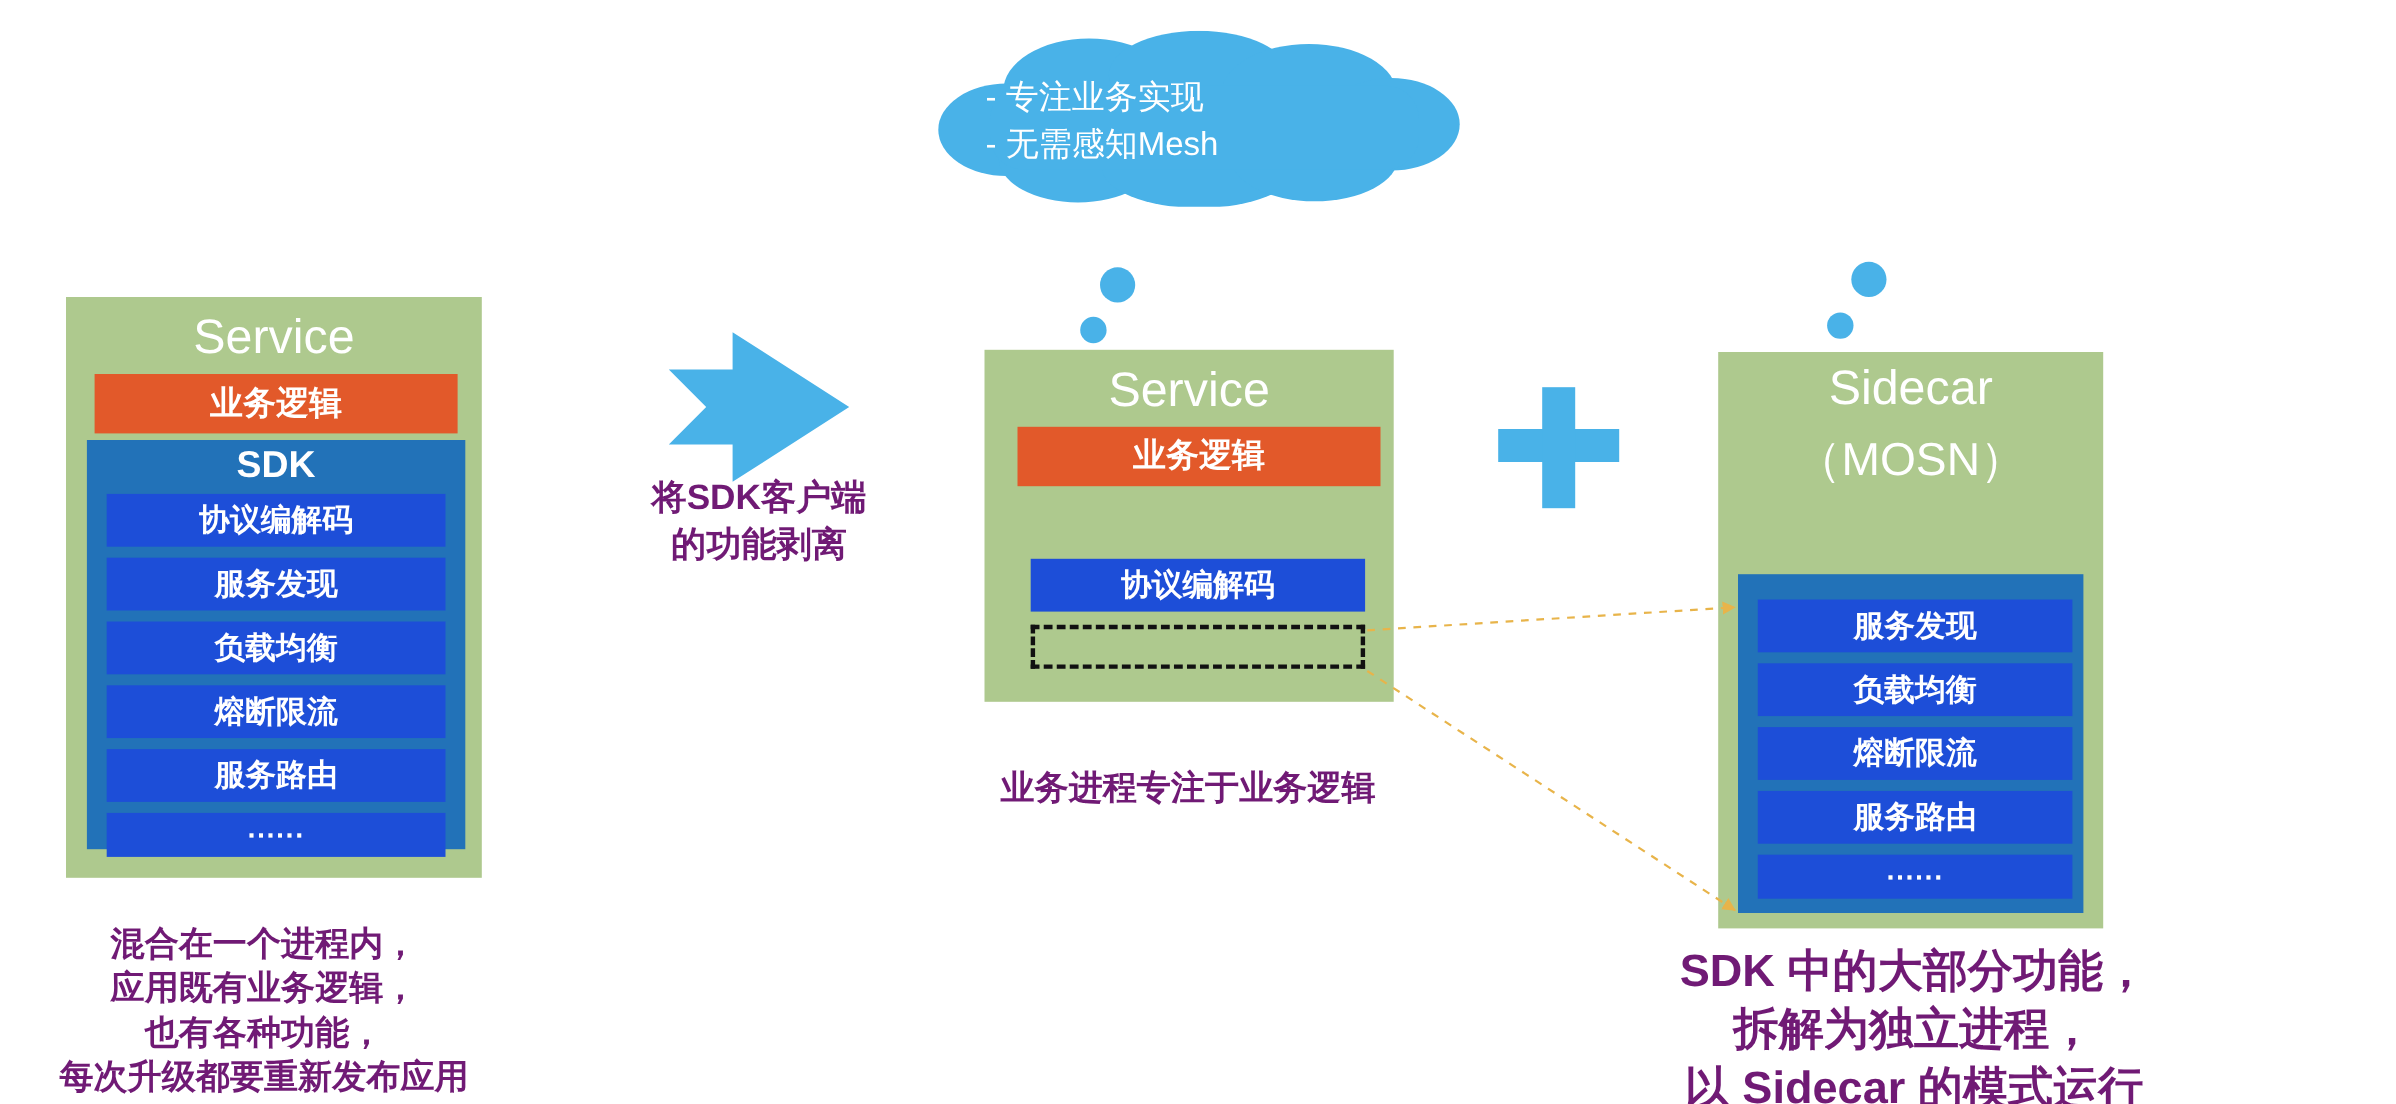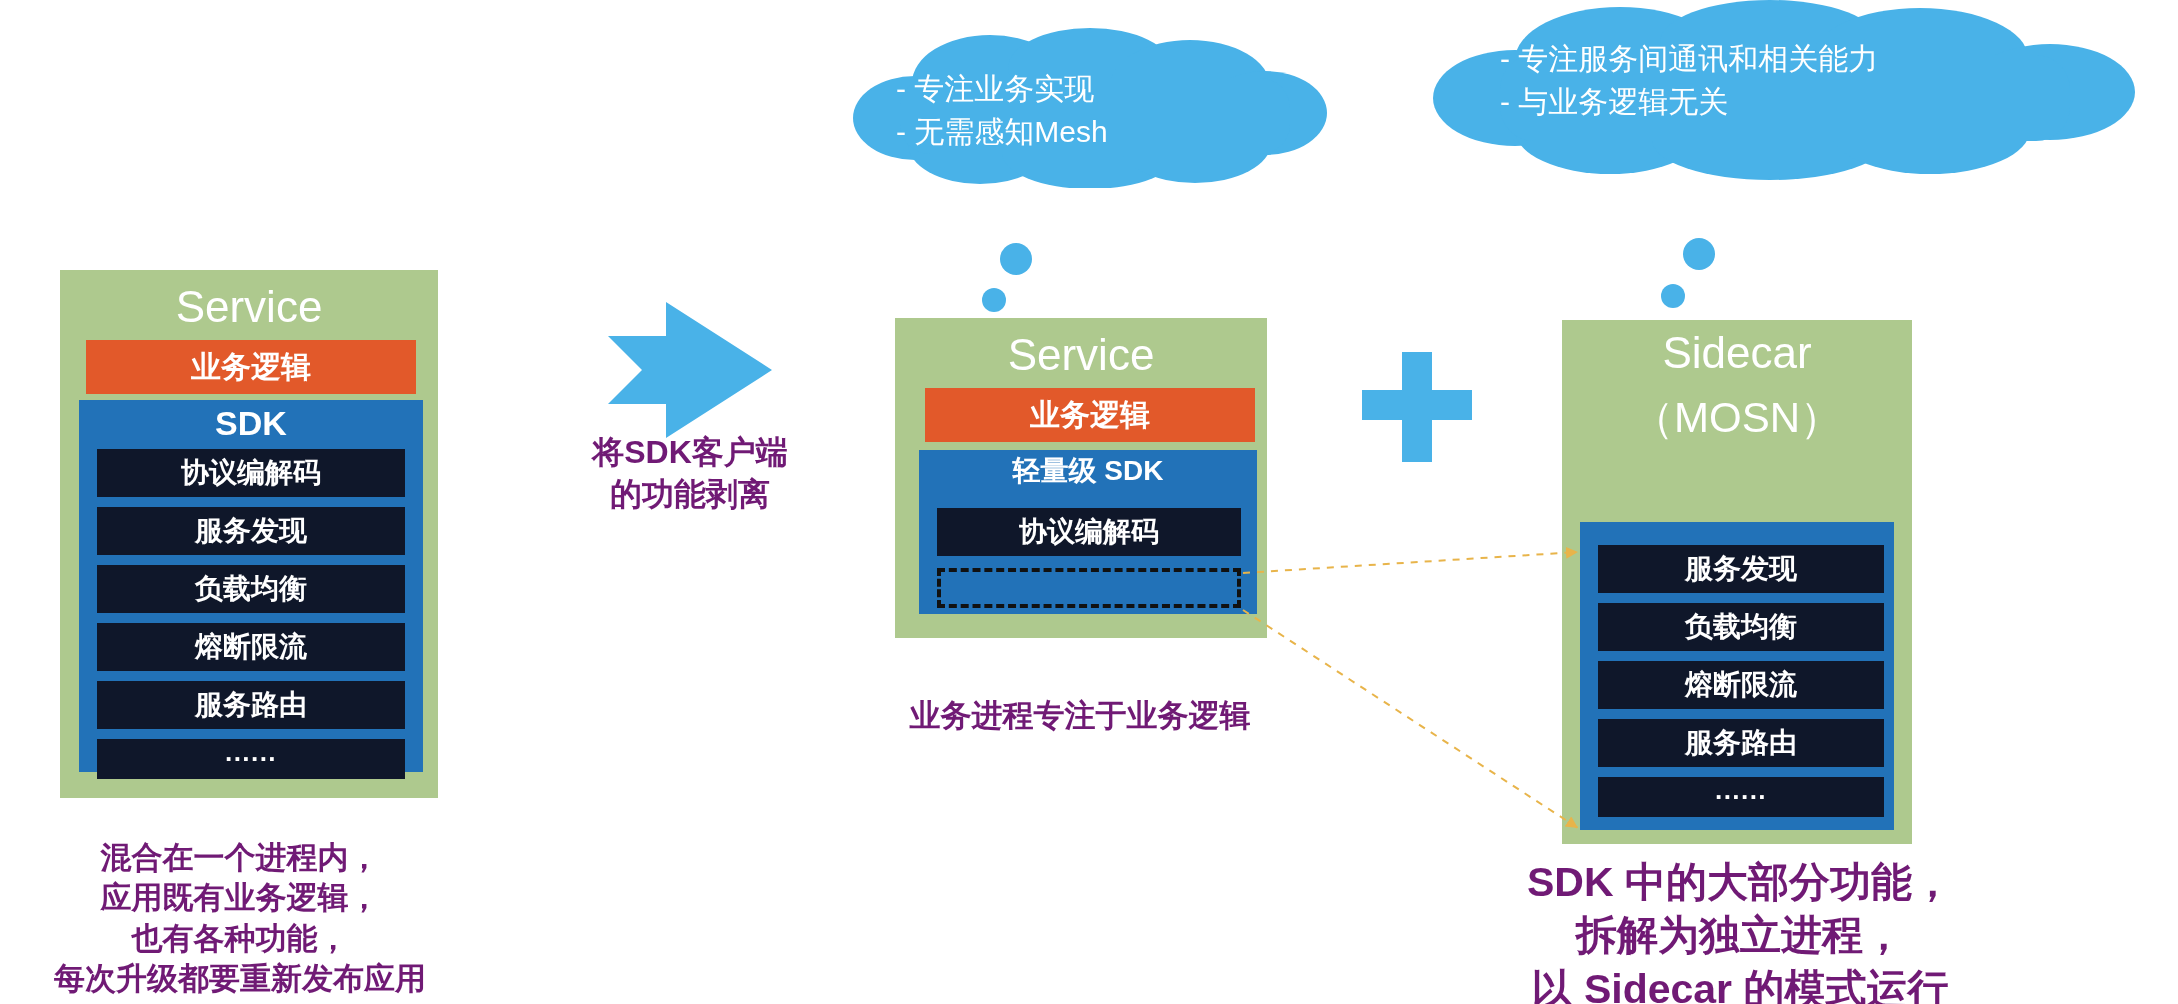--- a/index.html
+++ b/index.html
@@ -24,21 +24,21 @@
   .panel-green {
     background: #aec98e;
   }
   .bar-orange {
     background: #e2592a;
   }
   .panel-blue {
     background: #2272b8;
   }
   .bar-green {
-    background: #0f172a;
+    background: #1d4ed8;
   }
 
   .white-title {
     color: #ffffff;
     font-weight: 400;
     text-align: center;
     line-height: 1.05;
     white-space: nowrap;
   }
   .white-label {
@@ -107,37 +107,20 @@
       </g>
     </svg>
     <div class="cloud-text" style="left:56px; top:40px; font-size:30px;">-   专注业务实现
 -   无需感知Mesh</div>
   </div>
 
   <div class="dot" style="left:1000px; top:243px; width:32px; height:32px;"></div>
   <div class="dot" style="left:982px; top:288px; width:24px; height:24px;"></div>
   <div class="dot" style="left:962px; top:323px; width:17px; height:17px;"></div>
 
-  <div class="cloud-wrap" style="left:1420px; top:0px;">
-    <svg width="750" height="180" viewBox="0 0 750 180">
-      <g fill="#49b2e8">
-        <ellipse cx="200" cy="60" rx="105" ry="53"></ellipse>
-        <ellipse cx="350" cy="42" rx="110" ry="42"></ellipse>
-        <ellipse cx="500" cy="58" rx="108" ry="50"></ellipse>
-        <ellipse cx="630" cy="92" rx="85" ry="48"></ellipse>
-        <ellipse cx="95" cy="98" rx="82" ry="48"></ellipse>
-        <ellipse cx="190" cy="130" rx="95" ry="44"></ellipse>
-        <ellipse cx="350" cy="140" rx="118" ry="40"></ellipse>
-        <ellipse cx="510" cy="130" rx="100" ry="44"></ellipse>
-        <rect x="80" y="55" width="570" height="86" rx="34"></rect>
-      </g>
-    </svg>
-    <div class="cloud-text" style="left:80px; top:38px; font-size:30px;">-   专注服务间通讯和相关能力
--   与业务逻辑无关</div>
-  </div>
 
   <div class="dot" style="left:1683px; top:238px; width:32px; height:32px;"></div>
   <div class="dot" style="left:1661px; top:284px; width:24px; height:24px;"></div>
   <div class="dot" style="left:1640px; top:320px; width:17px; height:17px;"></div>
 
   <div class="abs panel-green" style="left:60px; top:270px; width:378px; height:528px;">
     <div class="white-title" style="position:absolute; left:0; top:14px; width:100%; font-size:44px;">Service</div>
   </div>
 
   <div class="abs bar-orange white-label" style="left:86px; top:340px; width:330px; height:54px; font-size:30px;">业务逻辑</div>
@@ -163,23 +146,20 @@
   </svg>
   <div class="abs caption" style="left:540px; top:432px; width:300px; font-size:32px;">将SDK客户端
 的功能剥离</div>
 
   <div class="abs panel-green" style="left:895px; top:318px; width:372px; height:320px;">
     <div class="white-title" style="position:absolute; left:0; top:14px; width:100%; font-size:44px;">Service</div>
   </div>
 
   <div class="abs bar-orange white-label" style="left:925px; top:388px; width:330px; height:54px; font-size:30px;">业务逻辑</div>
 
-  <div class="abs panel-blue" style="left:919px; top:450px; width:338px; height:164px;">
-    <div class="white-title" style="position:absolute; left:0; top:6px; width:100%; font-size:28px; font-weight:700;">轻量级 SDK</div>
-  </div>
 
   <div class="abs bar-green white-label" style="left:937px; top:508px; width:304px; height:48px; font-size:28px;">协议编解码</div>
 
   <div class="abs dashed-box" style="left:937px; top:568px; width:304px; height:40px;"></div>
 
   <div class="abs caption" style="left:820px; top:696px; width:520px; font-size:31px;">业务进程专注于业务逻辑</div>
 
   <div class="abs" style="left:1362px; top:352px; width:110px; height:110px;">
     <div class="plus-h" style="left:0px; top:38px; width:110px; height:30px;"></div>
     <div class="plus-v" style="left:40px; top:0px; width:30px; height:110px;"></div>

